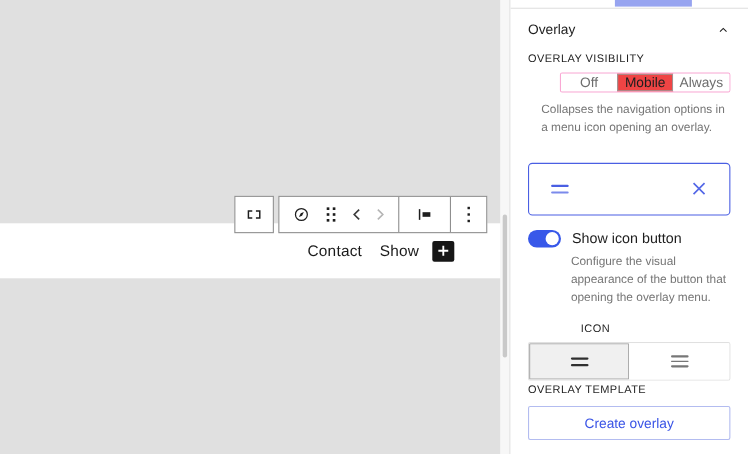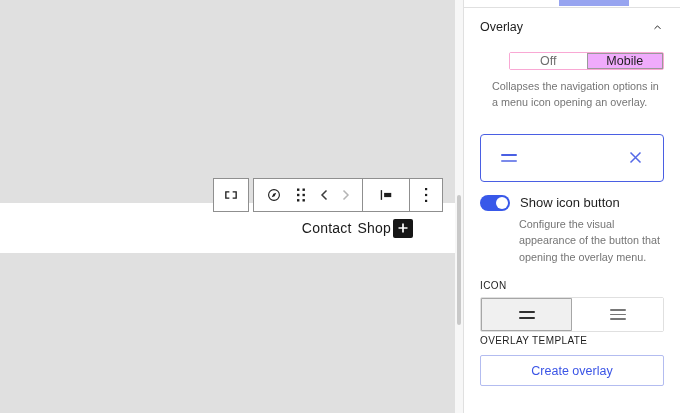--- a/index.html
+++ b/index.html
@@ -3,21 +3,21 @@
 <meta charset="utf-8">
 <style>
   * { margin:0; padding:0; box-sizing:border-box; }
   html,body { width:680px; height:413px; overflow:hidden; }
   body { font-family:"Liberation Sans", sans-serif; color:#1e1e1e; background:#fff; }
   #stage { position:relative; width:680px; height:413px; overflow:hidden; }
 
   
   .canvas { position:absolute; left:0; top:0; width:455px; height:413px; background:#e0e0e0; }
   .nav-band { position:absolute; left:0; top:203px; width:455px; height:50px; background:#ffffff;
-              display:flex; align-items:center; justify-content:flex-end; padding-right:42px; gap:6px; }
+              display:flex; align-items:center; justify-content:flex-end; padding-right:42px; gap:16px; }
   .nav-link { font-size:14px; color:#1a1a1a; letter-spacing:.2px; }
   .add-block-btn { width:20px; height:19px; background:#161616; border:none; border-radius:2px;
                    display:flex; align-items:center; justify-content:center; margin-left:-4px; }
 
   
   .toolbar-wrap { position:absolute; left:213px; top:178px; display:flex; gap:4px; }
   .tb-box { background:#fff; border:1px solid #8f8f8f; height:34px; display:flex; align-items:center; }
   .tb-square { width:36px; justify-content:center; }
   .tb-main { }
   .tb-group { display:flex; align-items:center; height:100%; padding:0 9px; gap:8px; }
@@ -37,34 +37,34 @@
 
   .panel-header { display:flex; align-items:center; justify-content:space-between; padding:12px 16px 11px; }
   .panel-title { font-size:12.5px; font-weight:500; color:#1e1e1e; }
   .panel-content { padding:0 16px; }
 
   .ctl-label { font-size:10px; font-weight:500; letter-spacing:.4px; text-transform:uppercase; color:#1e1e1e; }
 
   .segmented { display:flex; height:18px; border:1px solid #f9a8d4; border-radius:2px; margin-top:7px;margin-left:29px; }
   .seg-option { flex:1; display:flex; align-items:center; justify-content:center; font-size:12.5px;
                 color:#6e6e6e; background:#fff; border:none; }
-  .seg-option.selected { background:#f0abfc; box-shadow:inset 0 0 0 1px #9a9a9a; color:#1e1e1e; }
+  .seg-option.selected { background:#ef4444; box-shadow:inset 0 0 0 1px #9a9a9a; color:#1e1e1e; }
 
   .help-text { font-size:10.8px; color:#757575; line-height:1.52; margin-top:8px;margin-left:12px; }
 
   .preview-box { margin-top:23px; height:48px; border:1.5px solid #4a5fe3; border-radius:4px;
                  display:flex; align-items:center; justify-content:space-between; padding:0 20px; background:#fff; }
 
   .toggle-row { display:flex; align-items:center; gap:10px; margin-top:13px; }
   .toggle { position:relative; width:30px; height:16px; border-radius:9px; background:#3858e9; border:none; flex:0 0 auto; }
   .toggle-knob { position:absolute; top:2px; left:16px; width:12px; height:12px; border-radius:50%; background:#fff; }
   .toggle-label { font-size:13px; color:#1e1e1e; }
   .toggle-help { margin:5px 0 0 39px; width:150px; }
 
-  .icon-label { display:block; margin-top:15px; }
+  .icon-label { display:block; margin-top:15px;margin-left:48px; }
   .icon-group { display:flex; height:35px; border:1px solid #e0e0e0; border-radius:2px; margin-top:6px; }
   .icon-option { flex:1; display:flex; align-items:center; justify-content:center; background:#fff; border:none; }
   .icon-option.selected { background:#f0f0f0; box-shadow:inset 0 0 0 1px #a6a6a6; border-radius:1px; }
 
   .template-label { display:block; margin-top:3px; }
   .create-overlay-btn { margin-top:9px; width:100%; height:31px; background:#fff; border:1px solid #b3bcf0;
                         border-radius:2px; color:#3a54e6; font-size:12.5px; font-family:"Liberation Sans", sans-serif;
                         display:flex; align-items:center; justify-content:center; }
 
   
@@ -73,21 +73,21 @@
 </style>
 </head>
 <body>
 
 <div id="stage">
 
   <div class="canvas">
 
     <div class="nav-band">
       <span class="nav-link">Contact</span>
-      <span class="nav-link">Shop</span>
+      <span class="nav-link">Show</span>
       <button class="add-block-btn">
         <span style="display:flex">
           <svg width="12" height="12" viewBox="0 0 12 12">
               <path d="M6 1.5v9M1.5 6h9" stroke="#ffffff" stroke-width="1.7"></path>
             </svg>
         </span>
       </button>
     </div>
 
     <div class="toolbar-wrap">
@@ -176,24 +176,26 @@
       <span class="panel-title">Overlay</span>
       <span style="display:flex">
         <svg width="13" height="13" viewBox="0 0 24 24" fill="none">
             <path d="M6.5 14.5L12 9l5.5 5.5" stroke="#1e1e1e" stroke-width="1.8"></path>
           </svg>
       </span>
     </div>
 
     <div class="panel-content">
 
+      <span class="ctl-label">OVERLAY VISIBILITY</span>
 
       <div class="segmented">
         <button class="seg-option">Off</button>
         <button class="seg-option selected">Mobile</button>
+        <button class="seg-option">Always</button>
       </div>
 
       <p class="help-text">Collapses the navigation options in a menu icon opening an overlay.</p>
 
       <div class="preview-box">
         <span class="lines" style="gap:4px">
           <i style="width:16px;height:2px;background:#4a5fe3"></i>
           <i style="width:16px;height:2px;background:#7b8aeb"></i>
         </span>
         <span style="display:flex">

